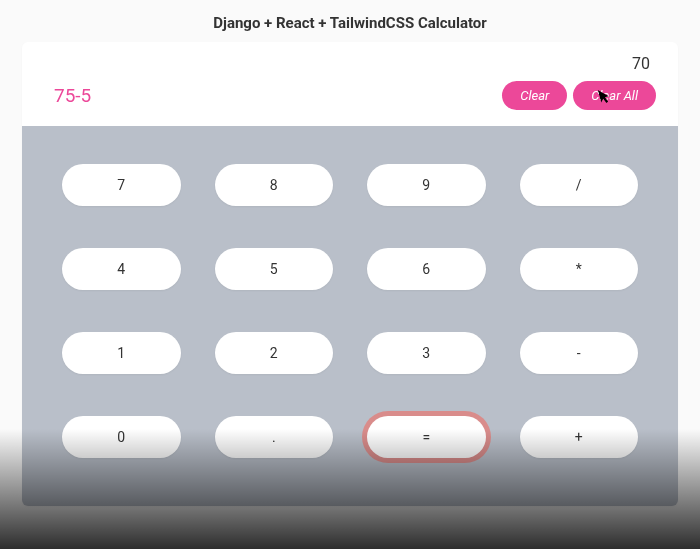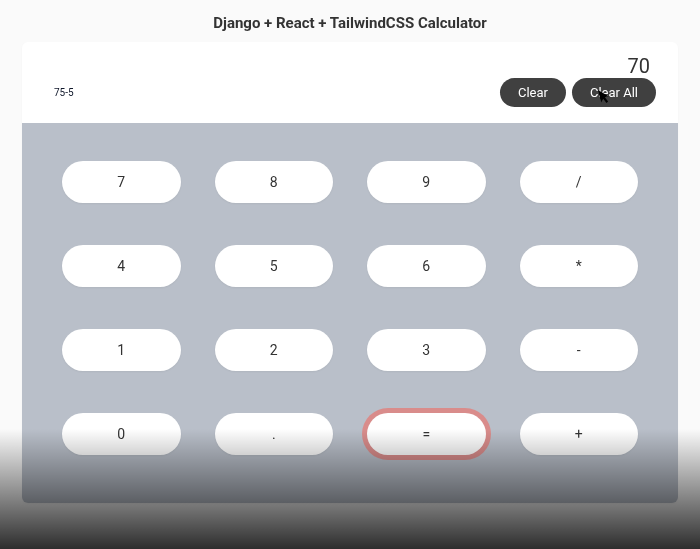--- a/index.html
+++ b/index.html
@@ -24,47 +24,48 @@
       border-radius: 6px;
       box-shadow: 0 1px 2px rgba(0,0,0,0.04);
       overflow: hidden;
     }
     .display {
       padding: 12px 22px 16px;
       position: relative;
     }
     .result {
       text-align: right;
-      font-size: 20px;
+      font-size: 16px;
       color: #333;
       font-weight: 400;
-      margin-bottom: 0;
+      margin-bottom: 8px;
       padding-right: 6px;
     }
     .input-row {
       display: flex;
       align-items: center;
       justify-content: space-between;
       gap: 8px;
     }
     .expression {
-      font-size: 10px;
-      color: #0f172a;
+      font-size: 19px;
+      color: #ec4899;
       padding-left: 10px;
     }
     .btn-group { display: flex; gap: 6px; }
     .pill-btn {
-      background: #404040;
+      background: #ec4899;
       color: #fff;
       border: none;
       border-radius: 18px;
       padding: 7px 18px;
       font-size: 13px;
       cursor: pointer;
       font-family: inherit;
+      font-style: italic;
     }
     .keypad {
       background: #b9bfc9;
       padding: 38px 40px 48px;
       display: grid;
       grid-template-columns: repeat(4, 1fr);
       gap: 42px 34px;
     }
     .key {
       background: #fff;

